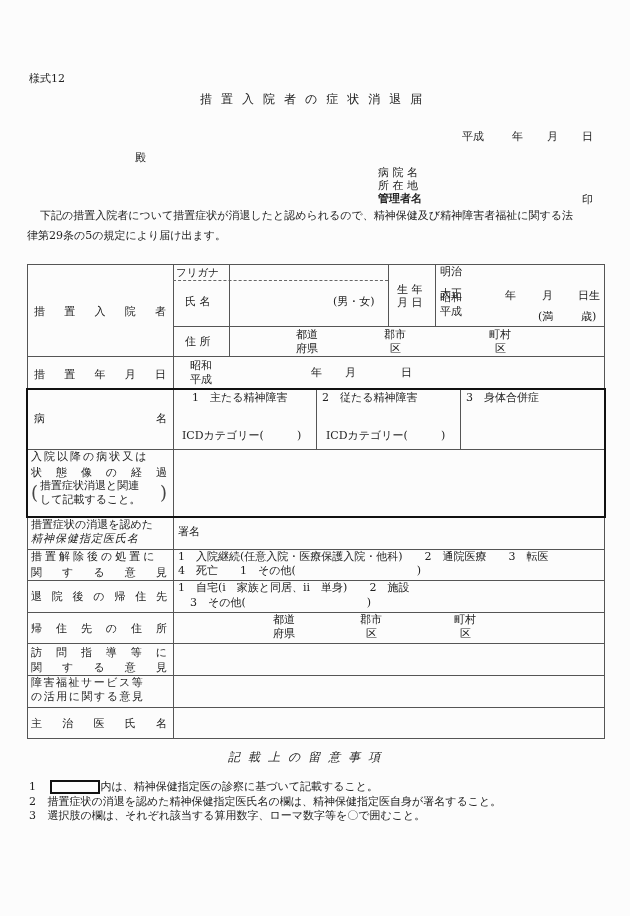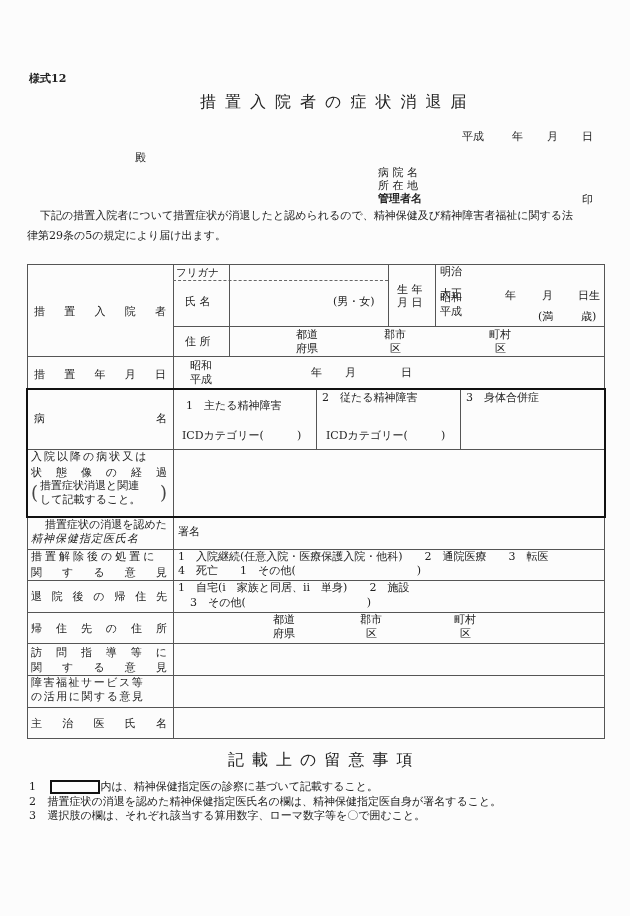--- a/index.html
+++ b/index.html
@@ -4,28 +4,28 @@
 <style>
   html, body { margin:0; padding:0; }
   body { width:630px; height:916px; background:#fcfcfc; position:relative; overflow:hidden;
          font-family:"DejaVu Serif","Liberation Serif",serif; color:#222; font-size:11px; }
   .abs { position:absolute; white-space:nowrap; line-height:1.15; }
   .hl { position:absolute; height:0; border-top:1px solid #555; }
   .vl { position:absolute; width:0; border-left:1px solid #555; }
   .dash { position:absolute; height:0; border-top:1px dashed #666; }
   .thick { position:absolute; border:2px solid #111; box-sizing:border-box; }
   .lbl-spread { position:absolute; display:flex; justify-content:space-between; font-size:11px; letter-spacing:0; }
-  .title { letter-spacing:9px; font-size:16px; }
+  .title { letter-spacing:9px; font-size:12px; }
   .small { font-size:10.5px; }
   .keybox { display:inline-block; width:50px; height:14px; border:2px solid #111; box-sizing:border-box; vertical-align:middle; margin-right:1px; }
 </style>
 </head>
 <body>
 
-<div class="abs" style="left:29px;top:73px;font-weight:bold;">様式12</div>
+<div class="abs" style="left:29px;top:73px;">様式12</div>
 <div class="abs title" style="left:200px;top:93px;">措置入院者の症状消退届</div>
 
 <div>
   <span class="abs" style="left:462px;top:131px;">平成</span>
   <span class="abs" style="left:512px;top:131px;">年</span>
   <span class="abs" style="left:547px;top:131px;">月</span>
   <span class="abs" style="left:582px;top:131px;">日</span>
 </div>
 
 <div class="abs" style="left:135px;top:152px;">殿</div>
@@ -115,42 +115,42 @@
     <span>日</span>
 </div>
 <div class="abs" style="left:190px;top:360px;">昭和</div>
 <div class="abs" style="left:190px;top:374px;">平成</div>
 <div class="abs" style="left:311px;top:367px;">年</div>
 <div class="abs" style="left:345px;top:367px;">月</div>
 <div class="abs" style="left:401px;top:367px;">日</div>
 
 <div class="abs" style="left:34px;top:413px;">病</div>
 <div class="abs" style="left:156px;top:413px;">名</div>
-<div class="abs" style="left:186px;top:392px;margin-top:8px;">1　主たる精神障害</div>
+<div class="abs" style="left:192px;top:392px;">1　主たる精神障害</div>
 <div class="abs" style="left:182px;top:430px;">ICDカテゴリー(　　　)</div>
 <div class="abs" style="left:322px;top:392px;">2　従たる精神障害</div>
 <div class="abs" style="left:326px;top:430px;">ICDカテゴリー(　　　)</div>
 <div class="abs" style="left:466px;top:392px;">3　身体合併症</div>
 
 <div class="abs" style="left:31px;top:451px;letter-spacing:2px;">入院以降の病状又は</div>
 <div class="lbl-spread" style="left:31px;top:465px;width:136px;">
   <span>状</span>
     <span>態</span>
     <span>像</span>
     <span>の</span>
     <span>経</span>
     <span>過</span>
 </div>
 <div class="abs" style="left:31px;top:478px;font-size:18px;line-height:30px;color:#444;">(</div>
 <div class="abs" style="left:40px;top:480px;">措置症状消退と関連</div>
 <div class="abs" style="left:40px;top:494px;">して記載すること。</div>
 <div class="abs" style="left:160px;top:478px;font-size:18px;line-height:30px;color:#444;">)</div>
 <div class="abs" style="left:176px;top:452px;width:425px;height:62px;"></div>
 
-<div class="abs" style="left:31px;top:519px;margin-left:14px;">措置症状の消退を認めた</div>
+<div class="abs" style="left:31px;top:519px;">措置症状の消退を認めた</div>
 <div class="abs" style="left:31px;top:533px;letter-spacing:1px;font-style:italic;">精神保健指定医氏名</div>
 <div class="abs" style="left:178px;top:526px;">署名</div>
 
 <div class="abs" style="left:31px;top:551px;letter-spacing:3px;">措置解除後の処置に</div>
 <div class="lbl-spread" style="left:31px;top:565px;width:136px;">
   <span>関</span>
     <span>す</span>
     <span>る</span>
     <span>意</span>
     <span>見</span>
@@ -210,21 +210,21 @@
 
 <div class="lbl-spread" style="left:31px;top:716px;width:136px;">
   <span>主</span>
     <span>治</span>
     <span>医</span>
     <span>氏</span>
     <span>名</span>
 </div>
 <div class="abs" style="left:176px;top:710px;width:425px;height:26px;"></div>
 
-<div class="abs title" style="left:228px;top:751px;letter-spacing:8px;">記載上の留意事項</div>
+<div class="abs title" style="left:228px;top:751px;letter-spacing:8px;font-style:italic;">記載上の留意事項</div>
 
 <div class="abs" style="left:29px;top:780px;">
   <span>1</span>
   <span style="display:inline-block;width:10px;"></span><span class="keybox"></span><span>内は、精神保健指定医の診察に基づいて記載すること。</span>
 </div>
 <div class="abs" style="left:29px;top:796px;">
   <span>2</span>
   <span style="display:inline-block;width:8px;"></span><span>措置症状の消退を認めた精神保健指定医氏名の欄は、精神保健指定医自身が署名すること。</span>
 </div>
 <div class="abs" style="left:29px;top:810px;">

